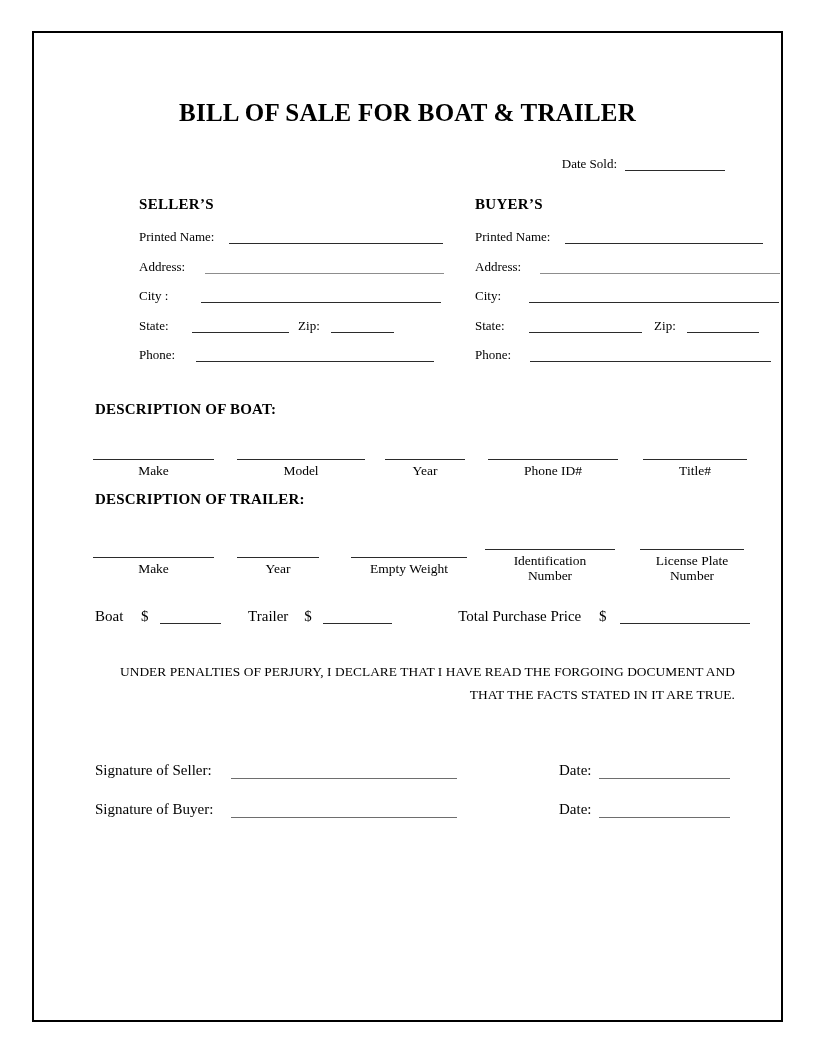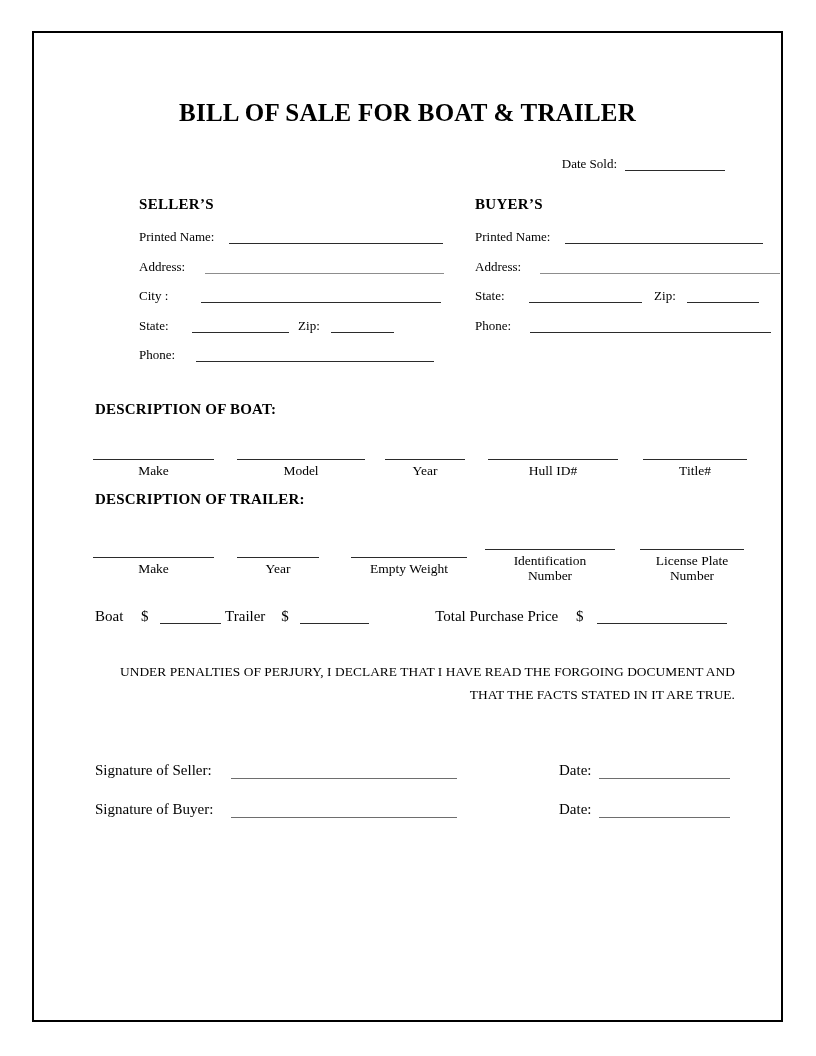--- a/index.html
+++ b/index.html
@@ -208,20 +208,24 @@
         <div class="field-row" style="margin-top:9px;">
           <span class="flabel">Printed Name:</span>
           <span class="rule" style="width:198px;margin-left:11px;"></span>
         </div>
 
         <div class="field-row">
           <span class="flabel">Address:</span>
           <span class="rule light" style="width:240px;margin-left:16px;"></span>
         </div>
 
+        <div class="field-row">
+          <span class="flabel">City:</span>
+          <span class="rule" style="width:250px;margin-left:25px;"></span>
+        </div>
 
         <div class="field-row">
           <span class="flabel">State:</span>
           <span class="rule" style="width:113px;margin-left:21px;"></span>
           <span class="sublabel" style="margin-left:9px;">Zip:</span>
           <span class="rule" style="width:72px;margin-left:8px;"></span>
         </div>
 
         <div class="field-row">
           <span class="flabel">Phone:</span>
@@ -244,21 +248,21 @@
           <span class="cell-cap">Model</span>
         </div>
         <div class="spacer" style="flex:0 0 20px;"></div>
         <div class="desc-cell" style="flex:0 0 80px;">
           <div class="cell-line"></div>
           <span class="cell-cap">Year</span>
         </div>
         <div class="spacer" style="flex:0 0 23px;"></div>
         <div class="desc-cell" style="flex:0 0 130px;">
           <div class="cell-line"></div>
-          <span class="cell-cap">Hull ID#</span>
+          <span class="cell-cap">Phone ID#</span>
         </div>
         <div class="spacer" style="flex:0 0 25px;"></div>
         <div class="desc-cell" style="flex:0 0 104px;">
           <div class="cell-line"></div>
           <span class="cell-cap">Title#</span>
         </div>
       </div>
     </div>
 
     <div class="sec-head" id="trailer-head">DESCRIPTION OF TRAILER:</div>
@@ -291,21 +295,21 @@
           <span class="cell-cap" style="white-space:pre-line;">License Plate
 Number</span>
         </div>
       </div>
     </div>
 
     <div class="price-row">
       <span class="pitem">Boat</span>
       <span class="pitem" style="margin-left:14px;">$</span>
       <span class="rule" style="width:61px;margin-left:8px;"></span>
-      <span class="pitem" style="">Trailer</span>
+      <span class="pitem" style="margin-left:23px;">Trailer</span>
       <span class="pitem" style="margin-left:12px;">$</span>
       <span class="rule" style="width:69px;margin-left:8px;"></span>
       <span class="pitem" style="margin-left:62px;font-family:Liberation Serif, serif;">Total Purchase Price</span>
       <span class="pitem" style="margin-left:14px;">$</span>
       <span class="rule" style="width:130px;margin-left:10px;"></span>
     </div>
 
     <div class="perjury">UNDER PENALTIES OF PERJURY, I DECLARE THAT I HAVE READ THE FORGOING DOCUMENT AND THAT THE FACTS STATED IN IT ARE TRUE.</div>
 
     <div class="sig-block">

